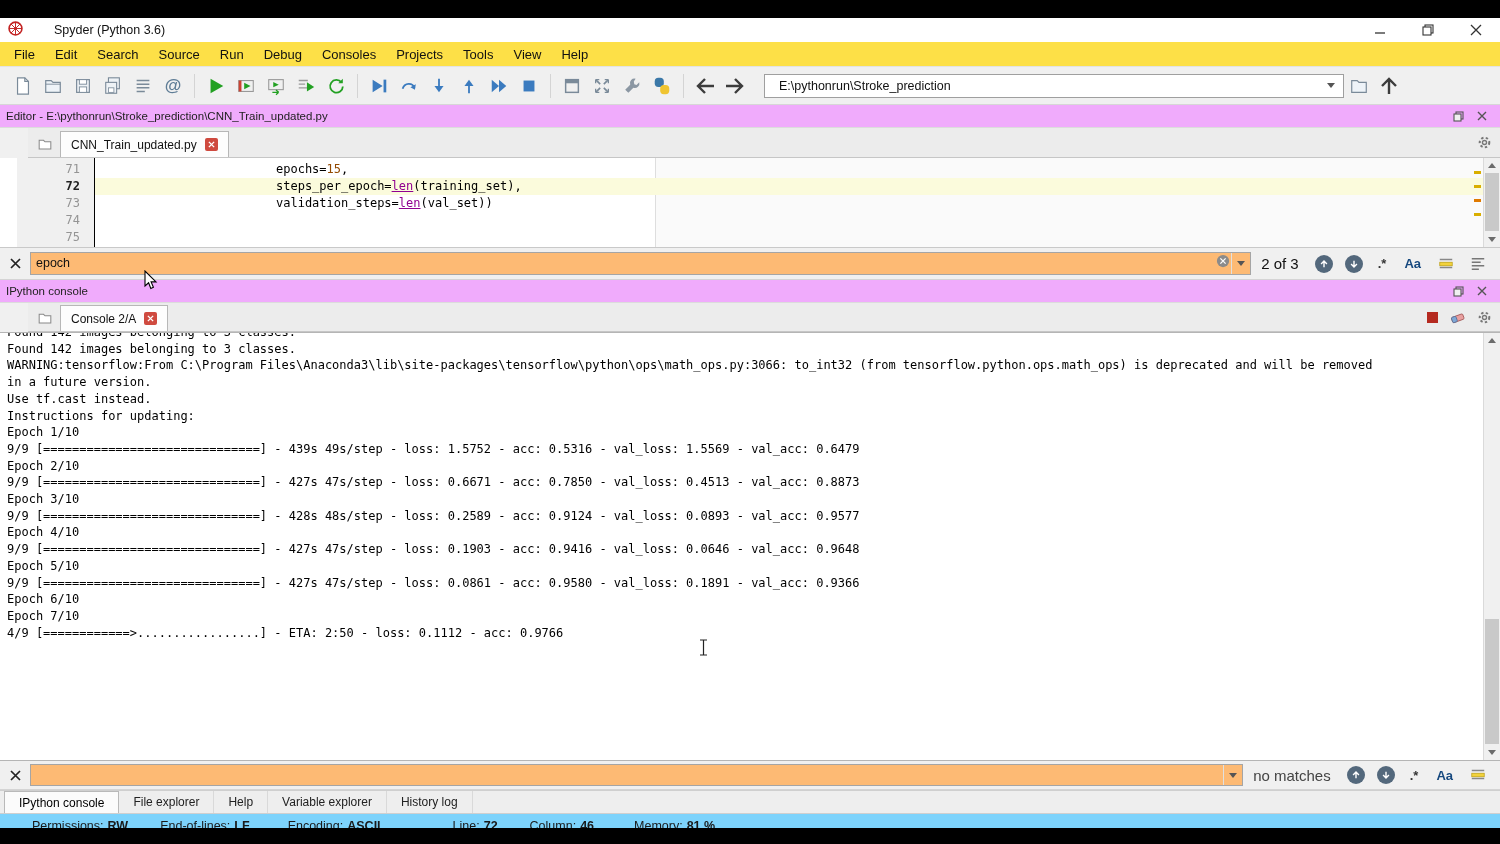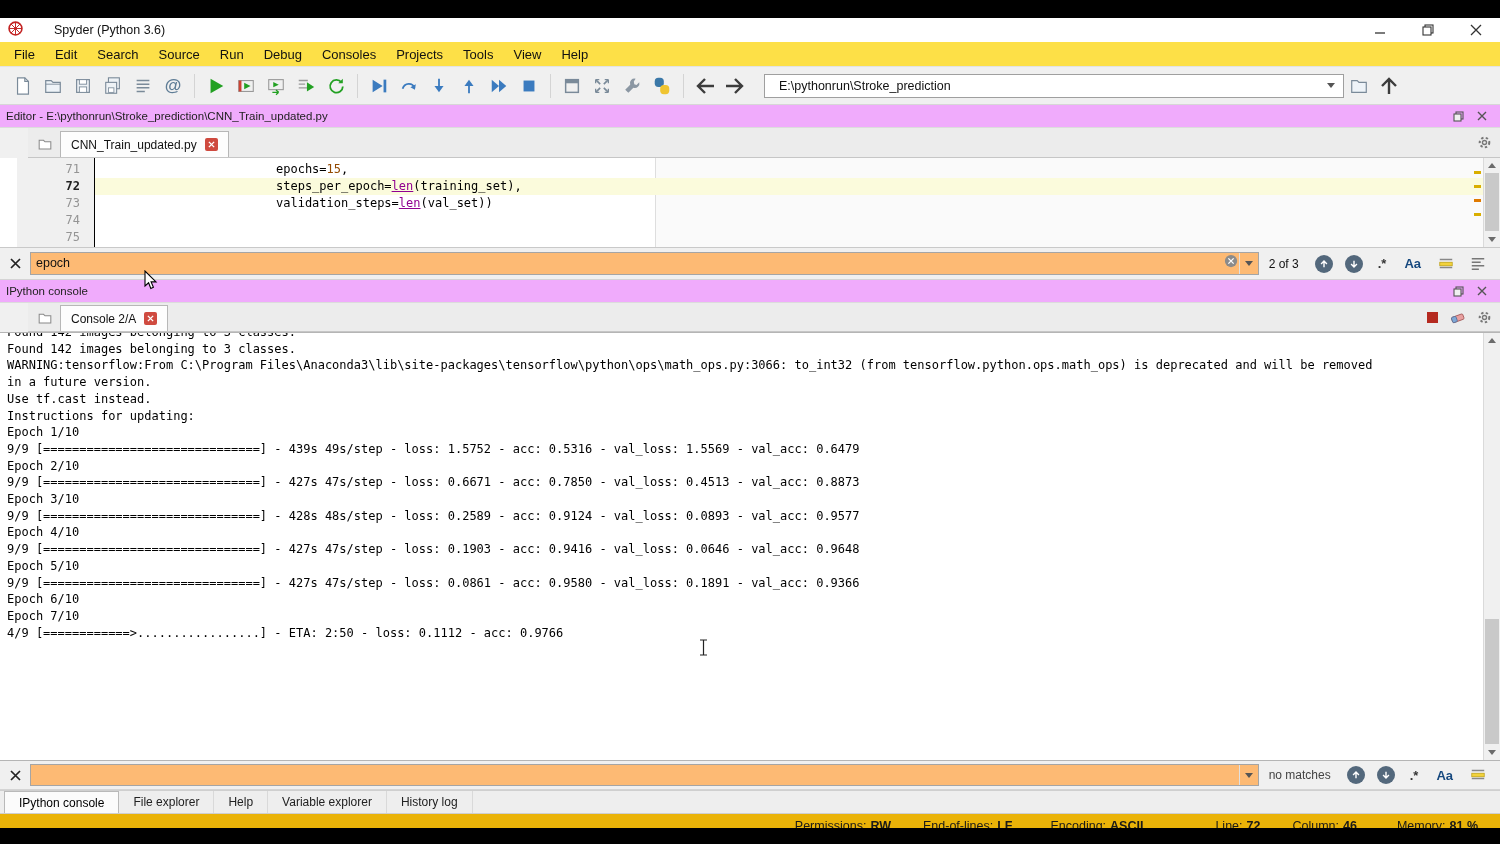--- a/index.html
+++ b/index.html
@@ -66,41 +66,41 @@
 
   
   .findbar{background:#f0f0f0;display:flex;align-items:center;border-bottom:1px solid #d4d4d4;padding:0 6px;}
   .findbar-editor{height:31px;}
   .findbar-console{height:28px;}
   .find-close{width:18px;height:18px;display:flex;align-items:center;justify-content:center;margin-right:6px;}
   .find-input-wrap{position:relative;flex:1;max-width:1238px;height:21px;background:#fdba74;border:1px solid #a5a5a5;display:flex;align-items:flex-start;}
   .find-input{border:none;outline:none;flex:1;height:17px;font-size:12.5px;font-family:"Liberation Sans",sans-serif;color:#111;padding-left:5px;background:transparent;}
   .find-clear{width:16px;height:16px;display:flex;align-items:center;justify-content:center;}
   .find-chevron{width:18px;height:100%;display:flex;align-items:center;justify-content:center;border-left:1px solid #e0e0e0;}
-  .match-label{font-size:12px;color:#111;margin:0 10px;white-space:nowrap;}
+  .match-label{font-size:15px;color:#111;margin:0 10px;white-space:nowrap;}
   .match-label.dim{color:#444;}
   .round-btn{width:18px;height:18px;border-radius:50%;background:#53687c;display:flex;align-items:center;justify-content:center;margin:0 6px;}
   .txt-btn{font-size:13px;font-weight:bold;color:#333;margin:0 9px;white-space:nowrap;}
   .txt-btn.aa{color:#17497f;font-weight:bold;}
   .mini-icon{width:18px;height:18px;display:flex;align-items:center;justify-content:center;margin:0 7px;}
 
   
   .console-body{height:429px;background:#fff;position:relative;border:1px solid #b5b5b5;border-left:none;border-right:none;box-sizing:border-box;overflow:hidden;}
   .console-output{position:absolute;left:0;top:0;right:17px;bottom:0;padding:2px 8px 0 7px;overflow:hidden;}
   .console-line{font:12px/16.7px "DejaVu Sans Mono", monospace;color:#000;white-space:pre;}
   .console-line.clipped{margin-top:-11px;}
   .ibeam{position:absolute;z-index:6;}
 
   
   .bottom-tabbar{height:22px;background:#eeeeee;border-top:1px solid #cfcfcf;border-bottom:1px solid #cfcfcf;display:flex;align-items:stretch;padding-left:4px;}
   .btab{font-size:12px;color:#222;display:flex;align-items:center;padding:0 14px;border-right:1px solid #d9d9d9;}
   .btab.active{background:#fbfbfb;border:1px solid #b9b9b9;border-bottom:none;color:#000;}
 
   
-  .statusbar{height:23px;background:#eab308;display:flex;align-items:center;justify-content:flex-end;padding-right:22px;font-size:12.5px;color:#1a1a1a;}
+  .statusbar{height:23px;background:#7dd3fc;display:flex;align-items:center;justify-content:flex-start;padding-right:43px;font-size:12.5px;color:#1a1a1a;}
   .status-item{margin-left:32px;white-space:nowrap;}
   .status-item b{font-weight:bold;margin-left:4px;}
   .status-item:nth-child(3){margin-left:38px;}
   .status-item:nth-child(4){margin-left:72px;}
   .status-item:nth-child(6){margin-left:40px;}
 
   .letterbox-bottom{position:absolute;left:0;bottom:0;width:1500px;height:16px;background:#000;}
   .cursor-arrow{position:absolute;left:144px;top:270px;z-index:99;}
 </style>
 </head>

